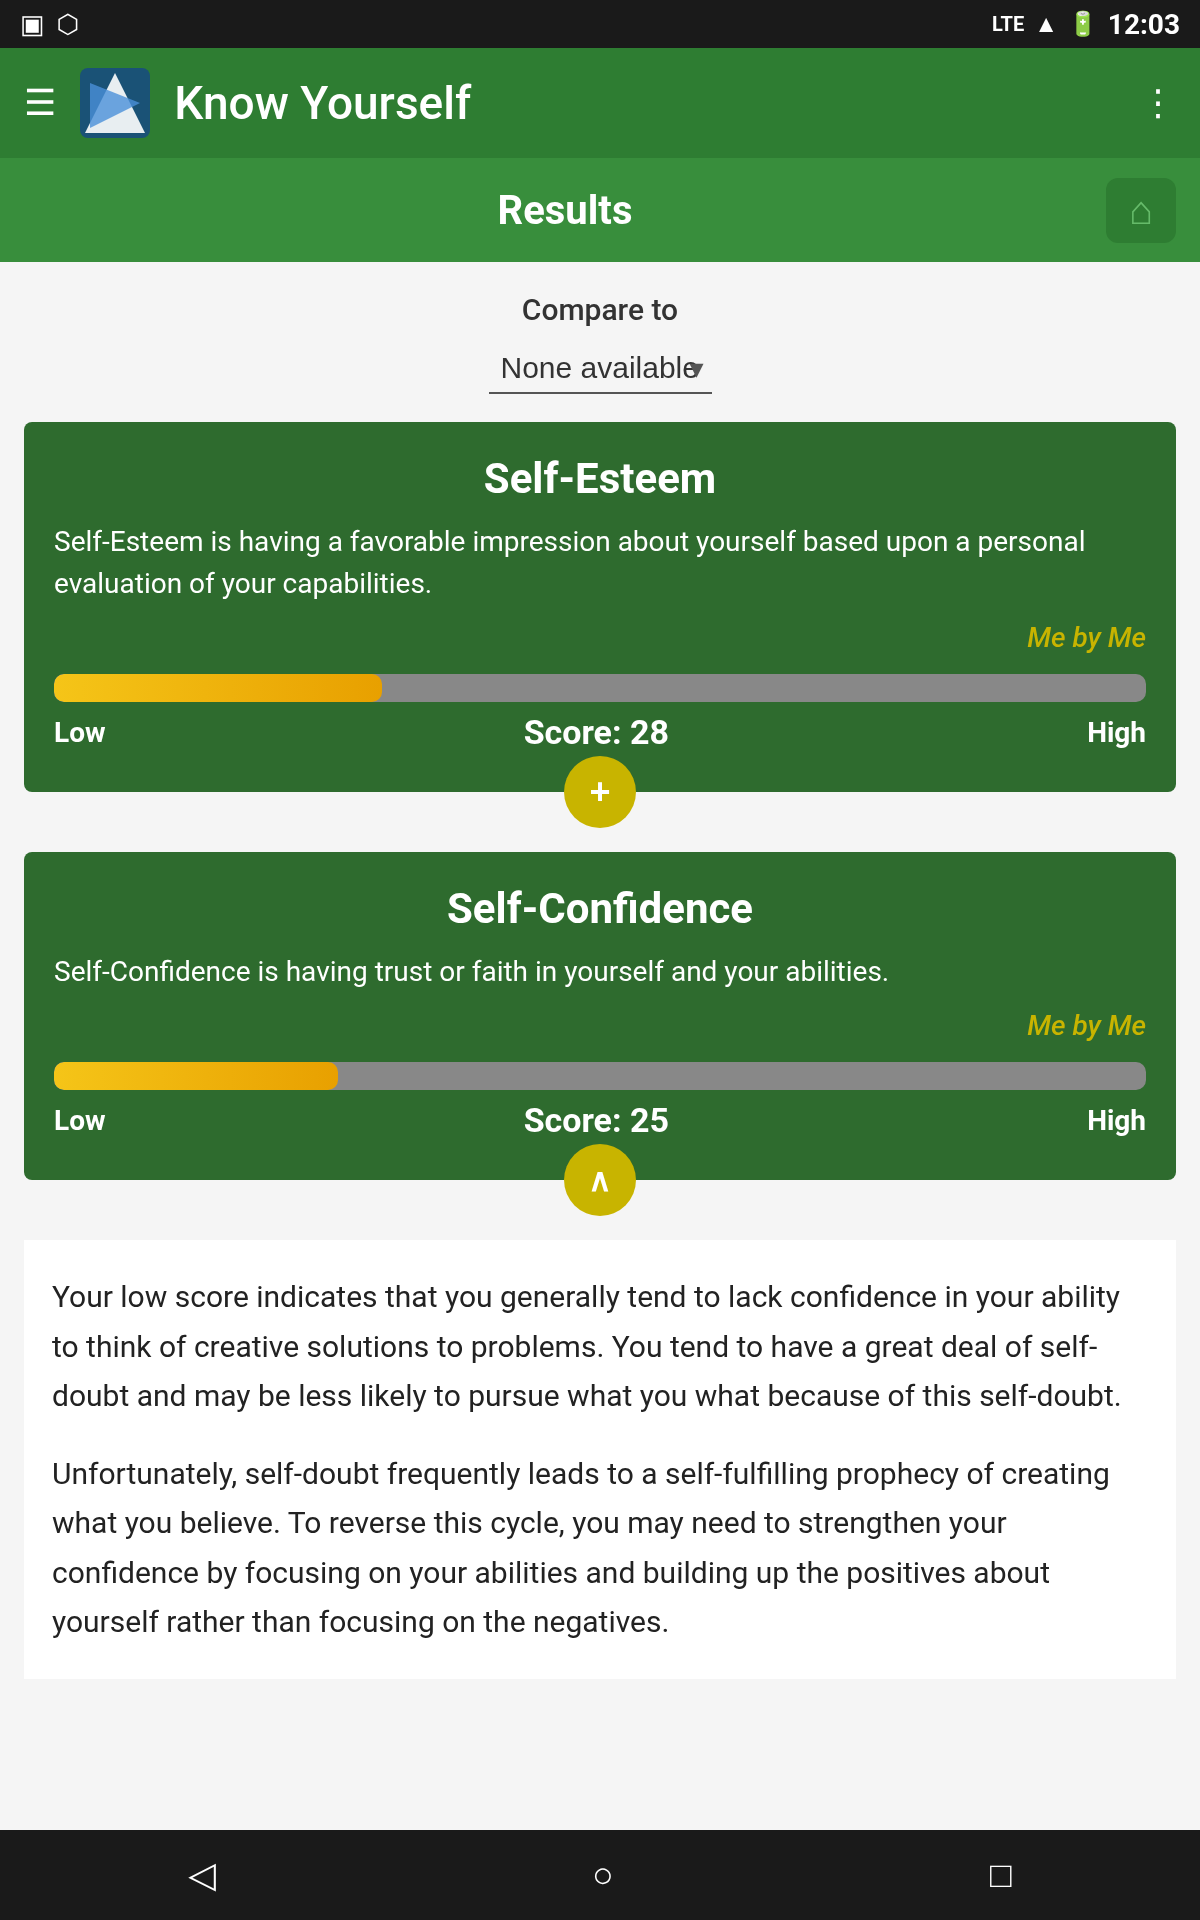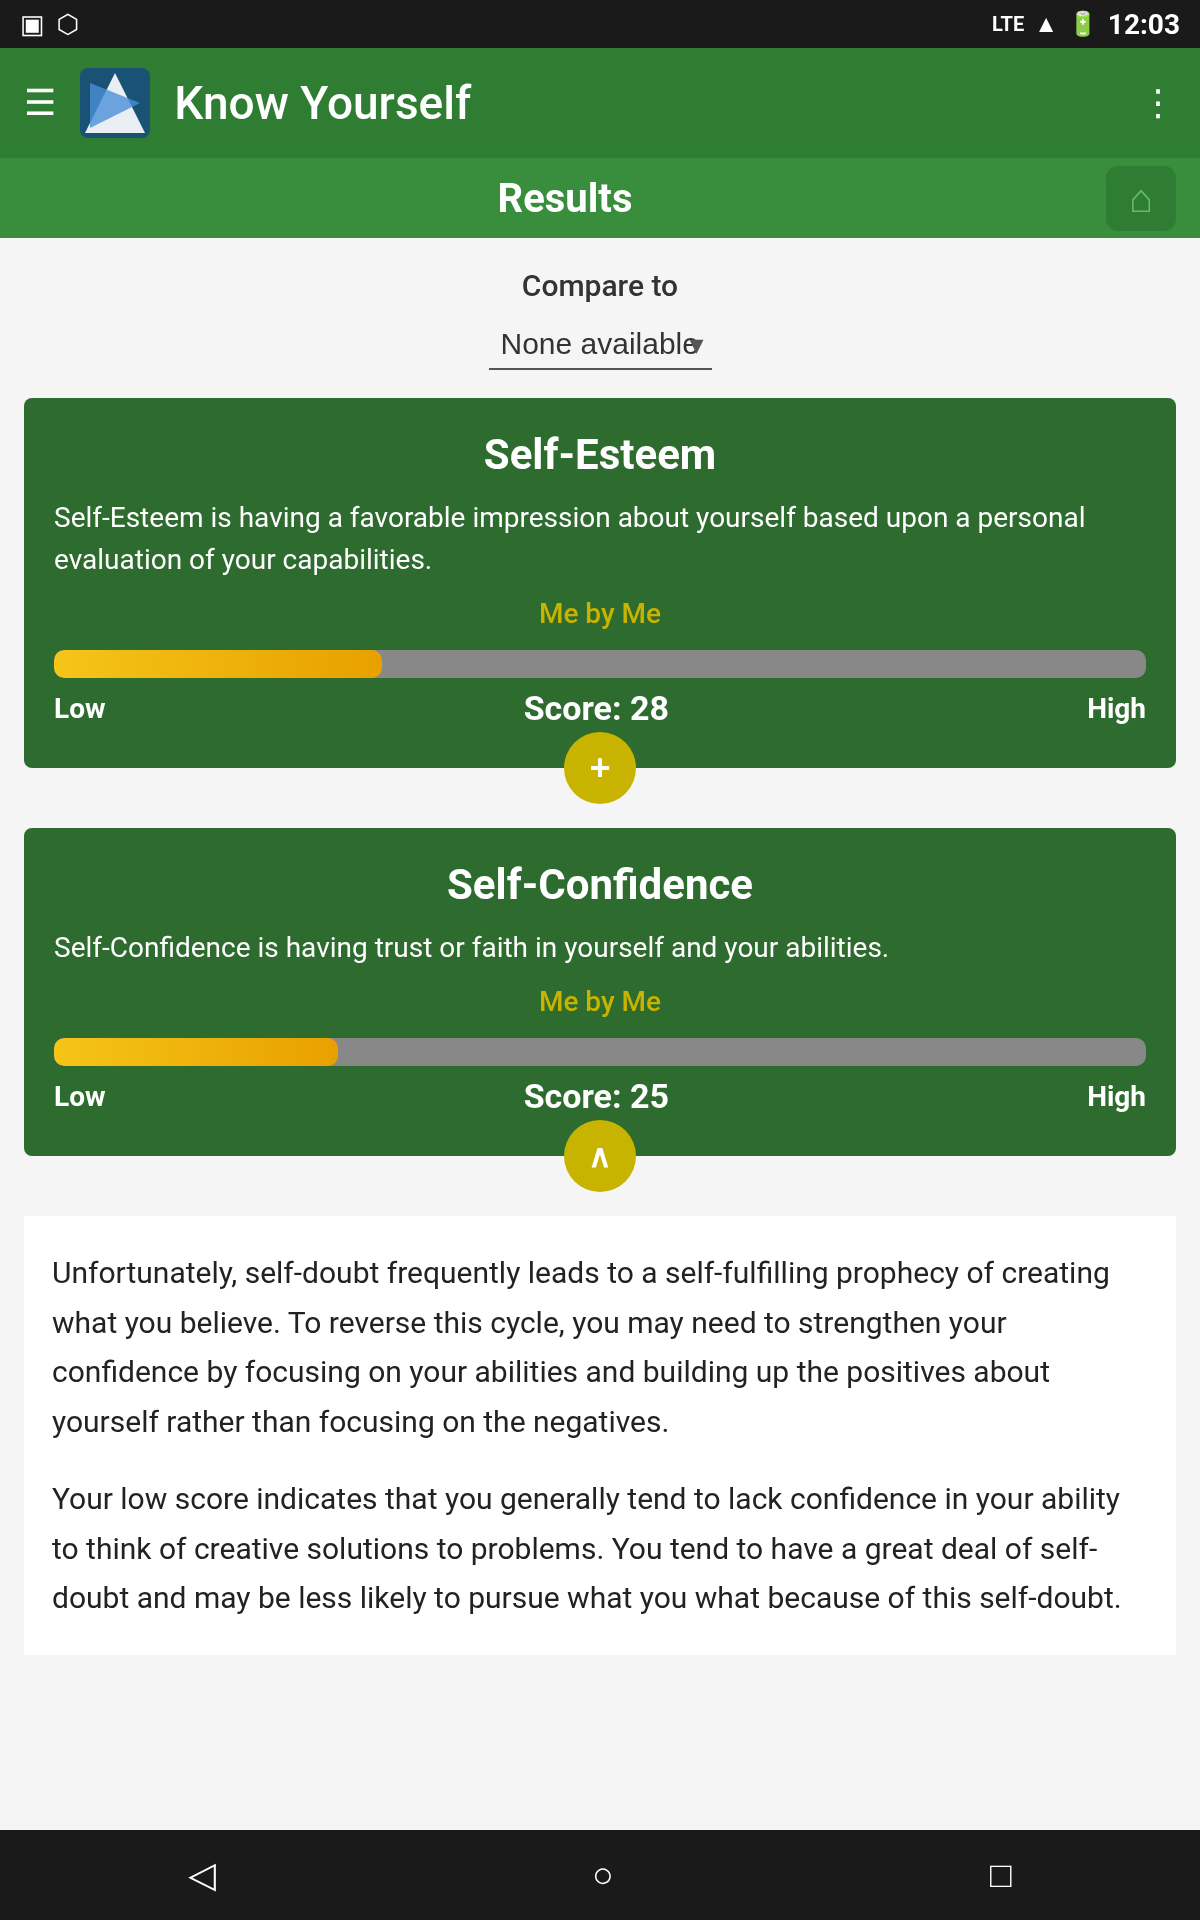--- a/index.html
+++ b/index.html
@@ -66,21 +66,21 @@
     }
     .more-icon {
       color: white;
       font-size: 36px;
       cursor: pointer;
     }
 
     
     .results-bar {
       background: #388e3c;
-      height: 80px;
+      height: 104px;
       display: flex;
       align-items: center;
       justify-content: space-between;
       padding: 0 24px;
     }
     .results-title {
       color: white;
       font-size: 40px;
       font-weight: bold;
       flex: 1;
@@ -174,23 +174,24 @@
     }
     .card-description {
       color: white;
       font-size: 28px;
       line-height: 1.5;
       margin-bottom: 16px;
     }
     .card-label {
       color: #c8b400;
       font-size: 28px;
-      text-align: center;
+      text-align: right;
       margin-bottom: 20px;
       font-weight: 500;
+      font-style: italic;
     }
 
     
     .progress-container {
       margin-bottom: 16px;
       position: relative;
     }
     .progress-track {
       background: #888;
       border-radius: 10px;
@@ -369,22 +370,22 @@
           <span class="progress-low">Low</span>
           <span class="progress-score">Score: 25</span>
           <span class="progress-high">High</span>
         </div>
       </div>
     </div>
     <button class="expand-btn" style="font-size:32px;">∧</button>
   </div>
 
   <div class="description-text" style="margin-top: 52px;">
+    <p>Your low score indicates that you generally tend to lack confidence in your ability to think of creative solutions to problems. You tend to have a great deal of self-doubt and may be less likely to pursue what you what because of this self-doubt.</p>
     <p>Unfortunately, self-doubt frequently leads to a self-fulfilling prophecy of creating what you believe. To reverse this cycle, you may need to strengthen your confidence by focusing on your abilities and building up the positives about yourself rather than focusing on the negatives.</p>
-    <p>Your low score indicates that you generally tend to lack confidence in your ability to think of creative solutions to problems. You tend to have a great deal of self-doubt and may be less likely to pursue what you what because of this self-doubt.</p>
   </div>
 
 </div>
 
 <div class="bottom-nav">
   <span class="nav-btn">◁</span>
   <span class="nav-btn">○</span>
   <span class="nav-btn">□</span>
 </div>
 

